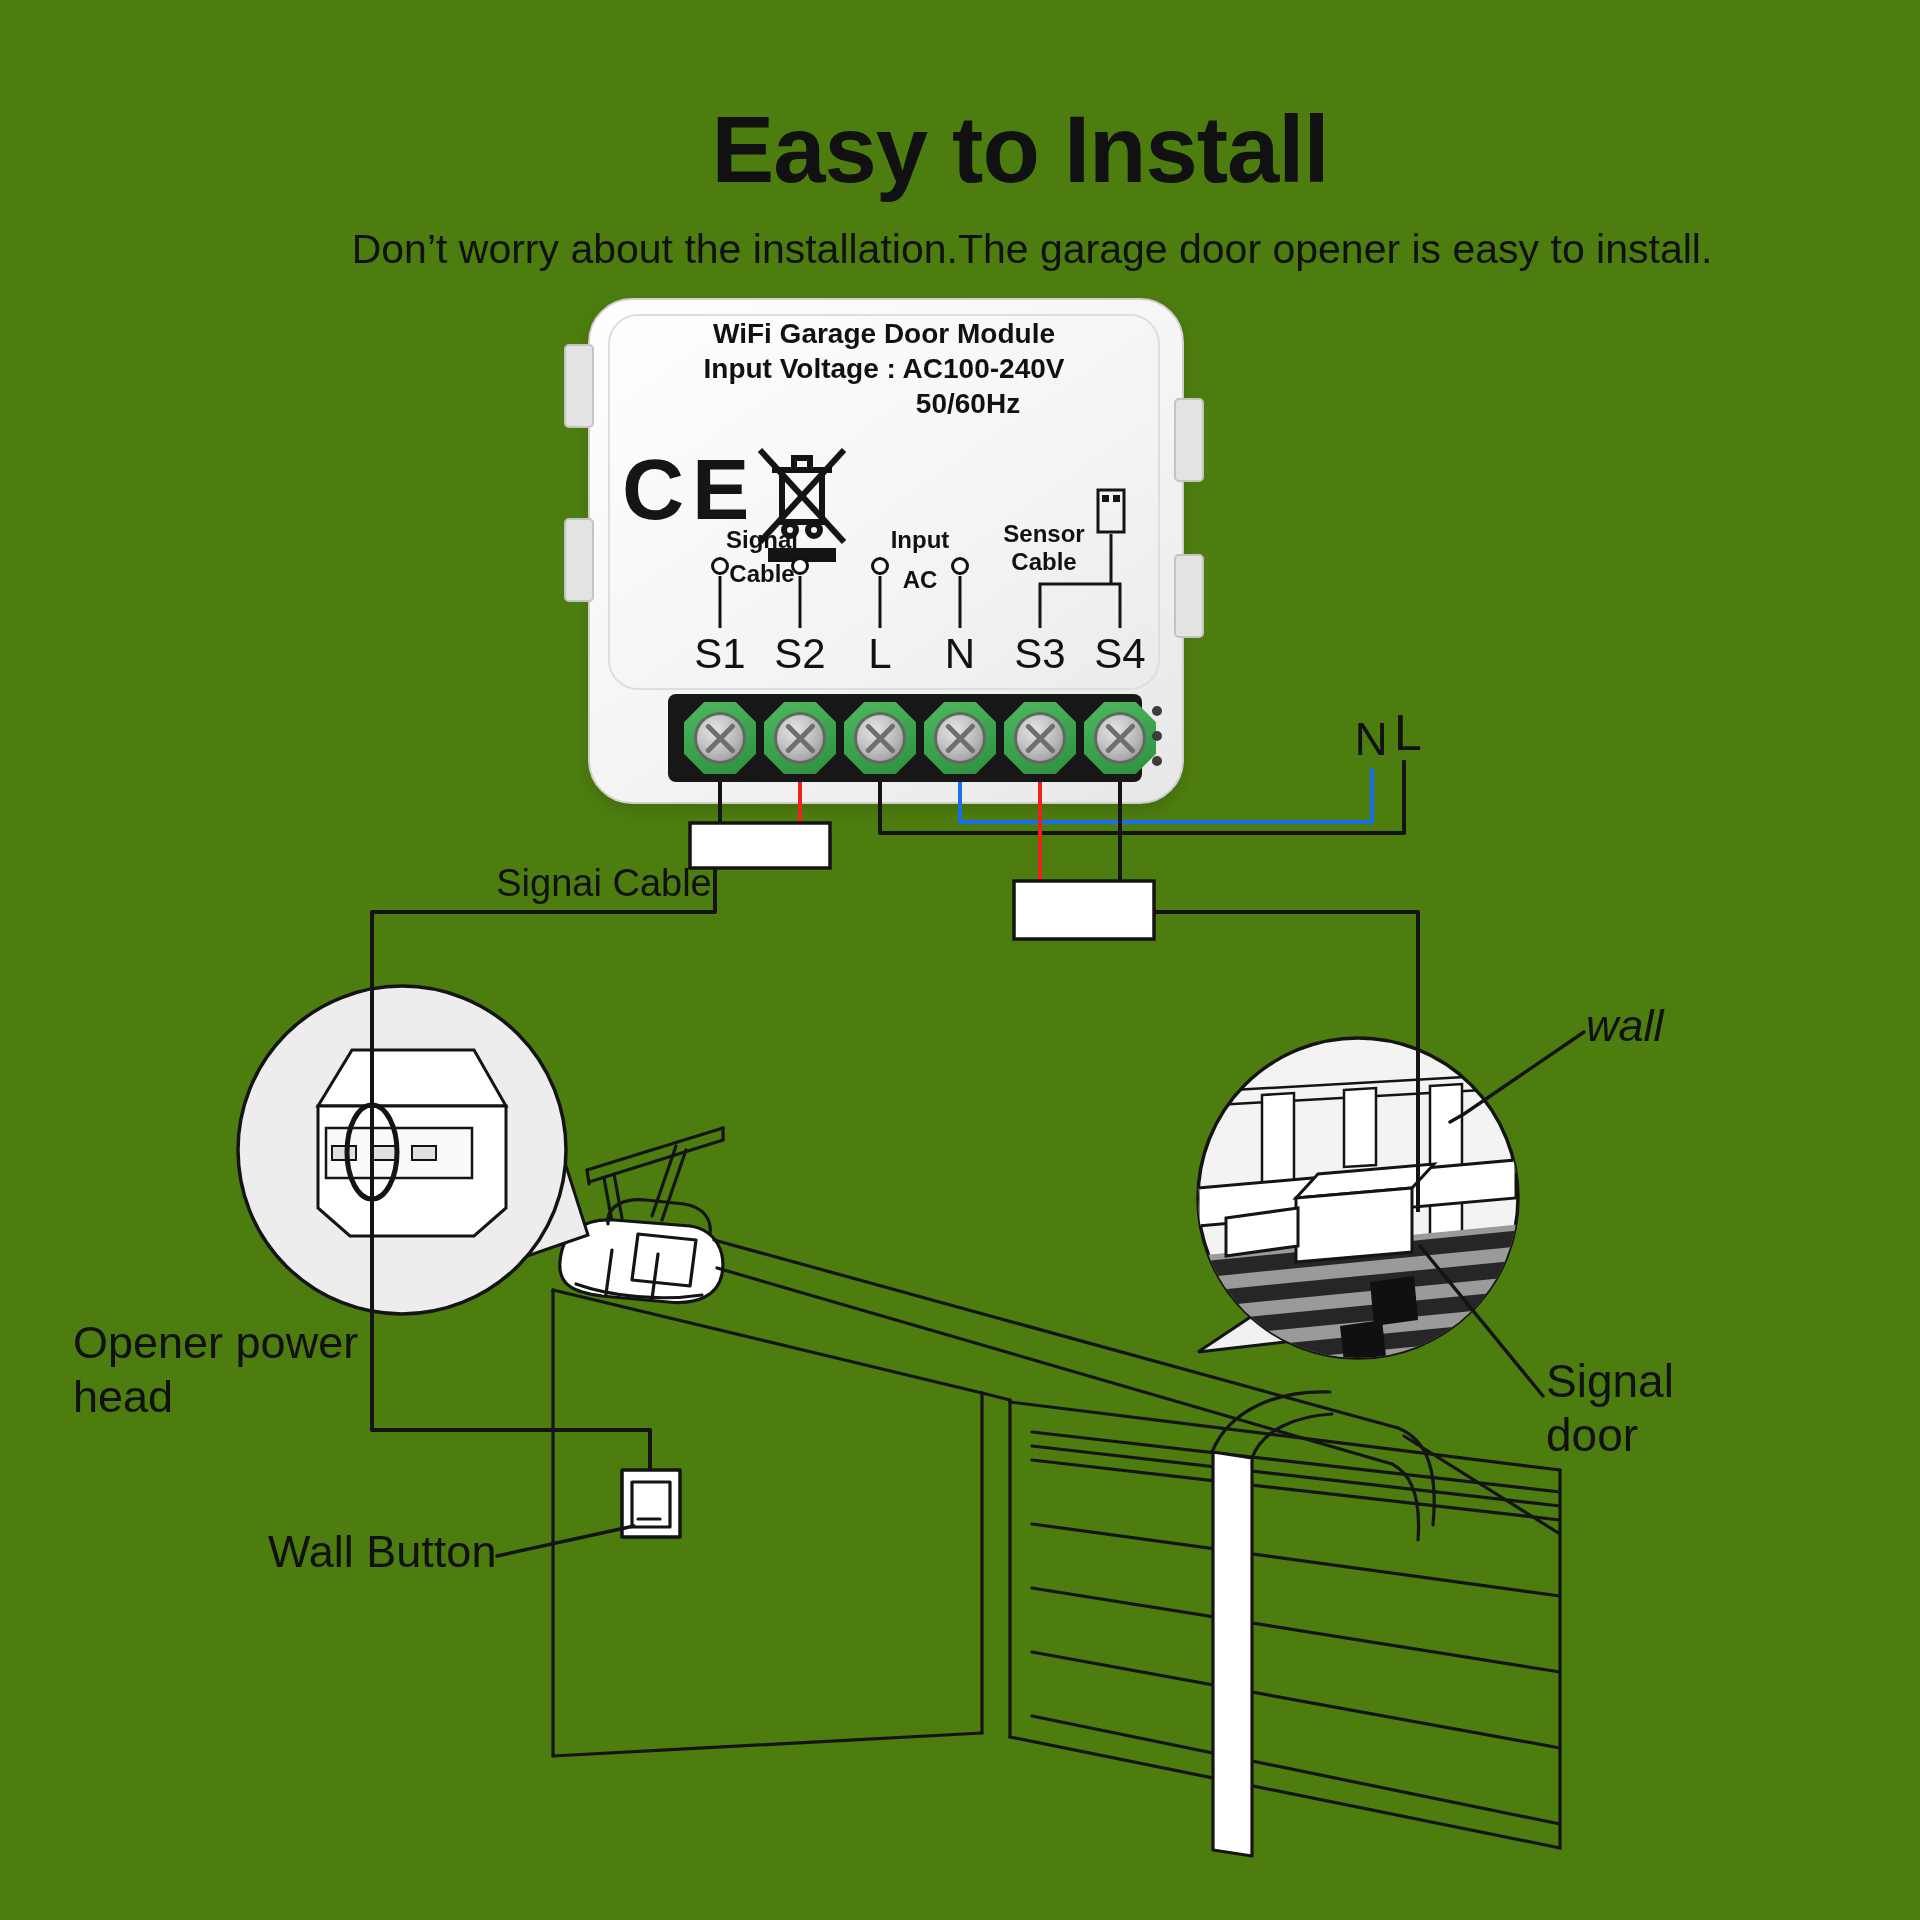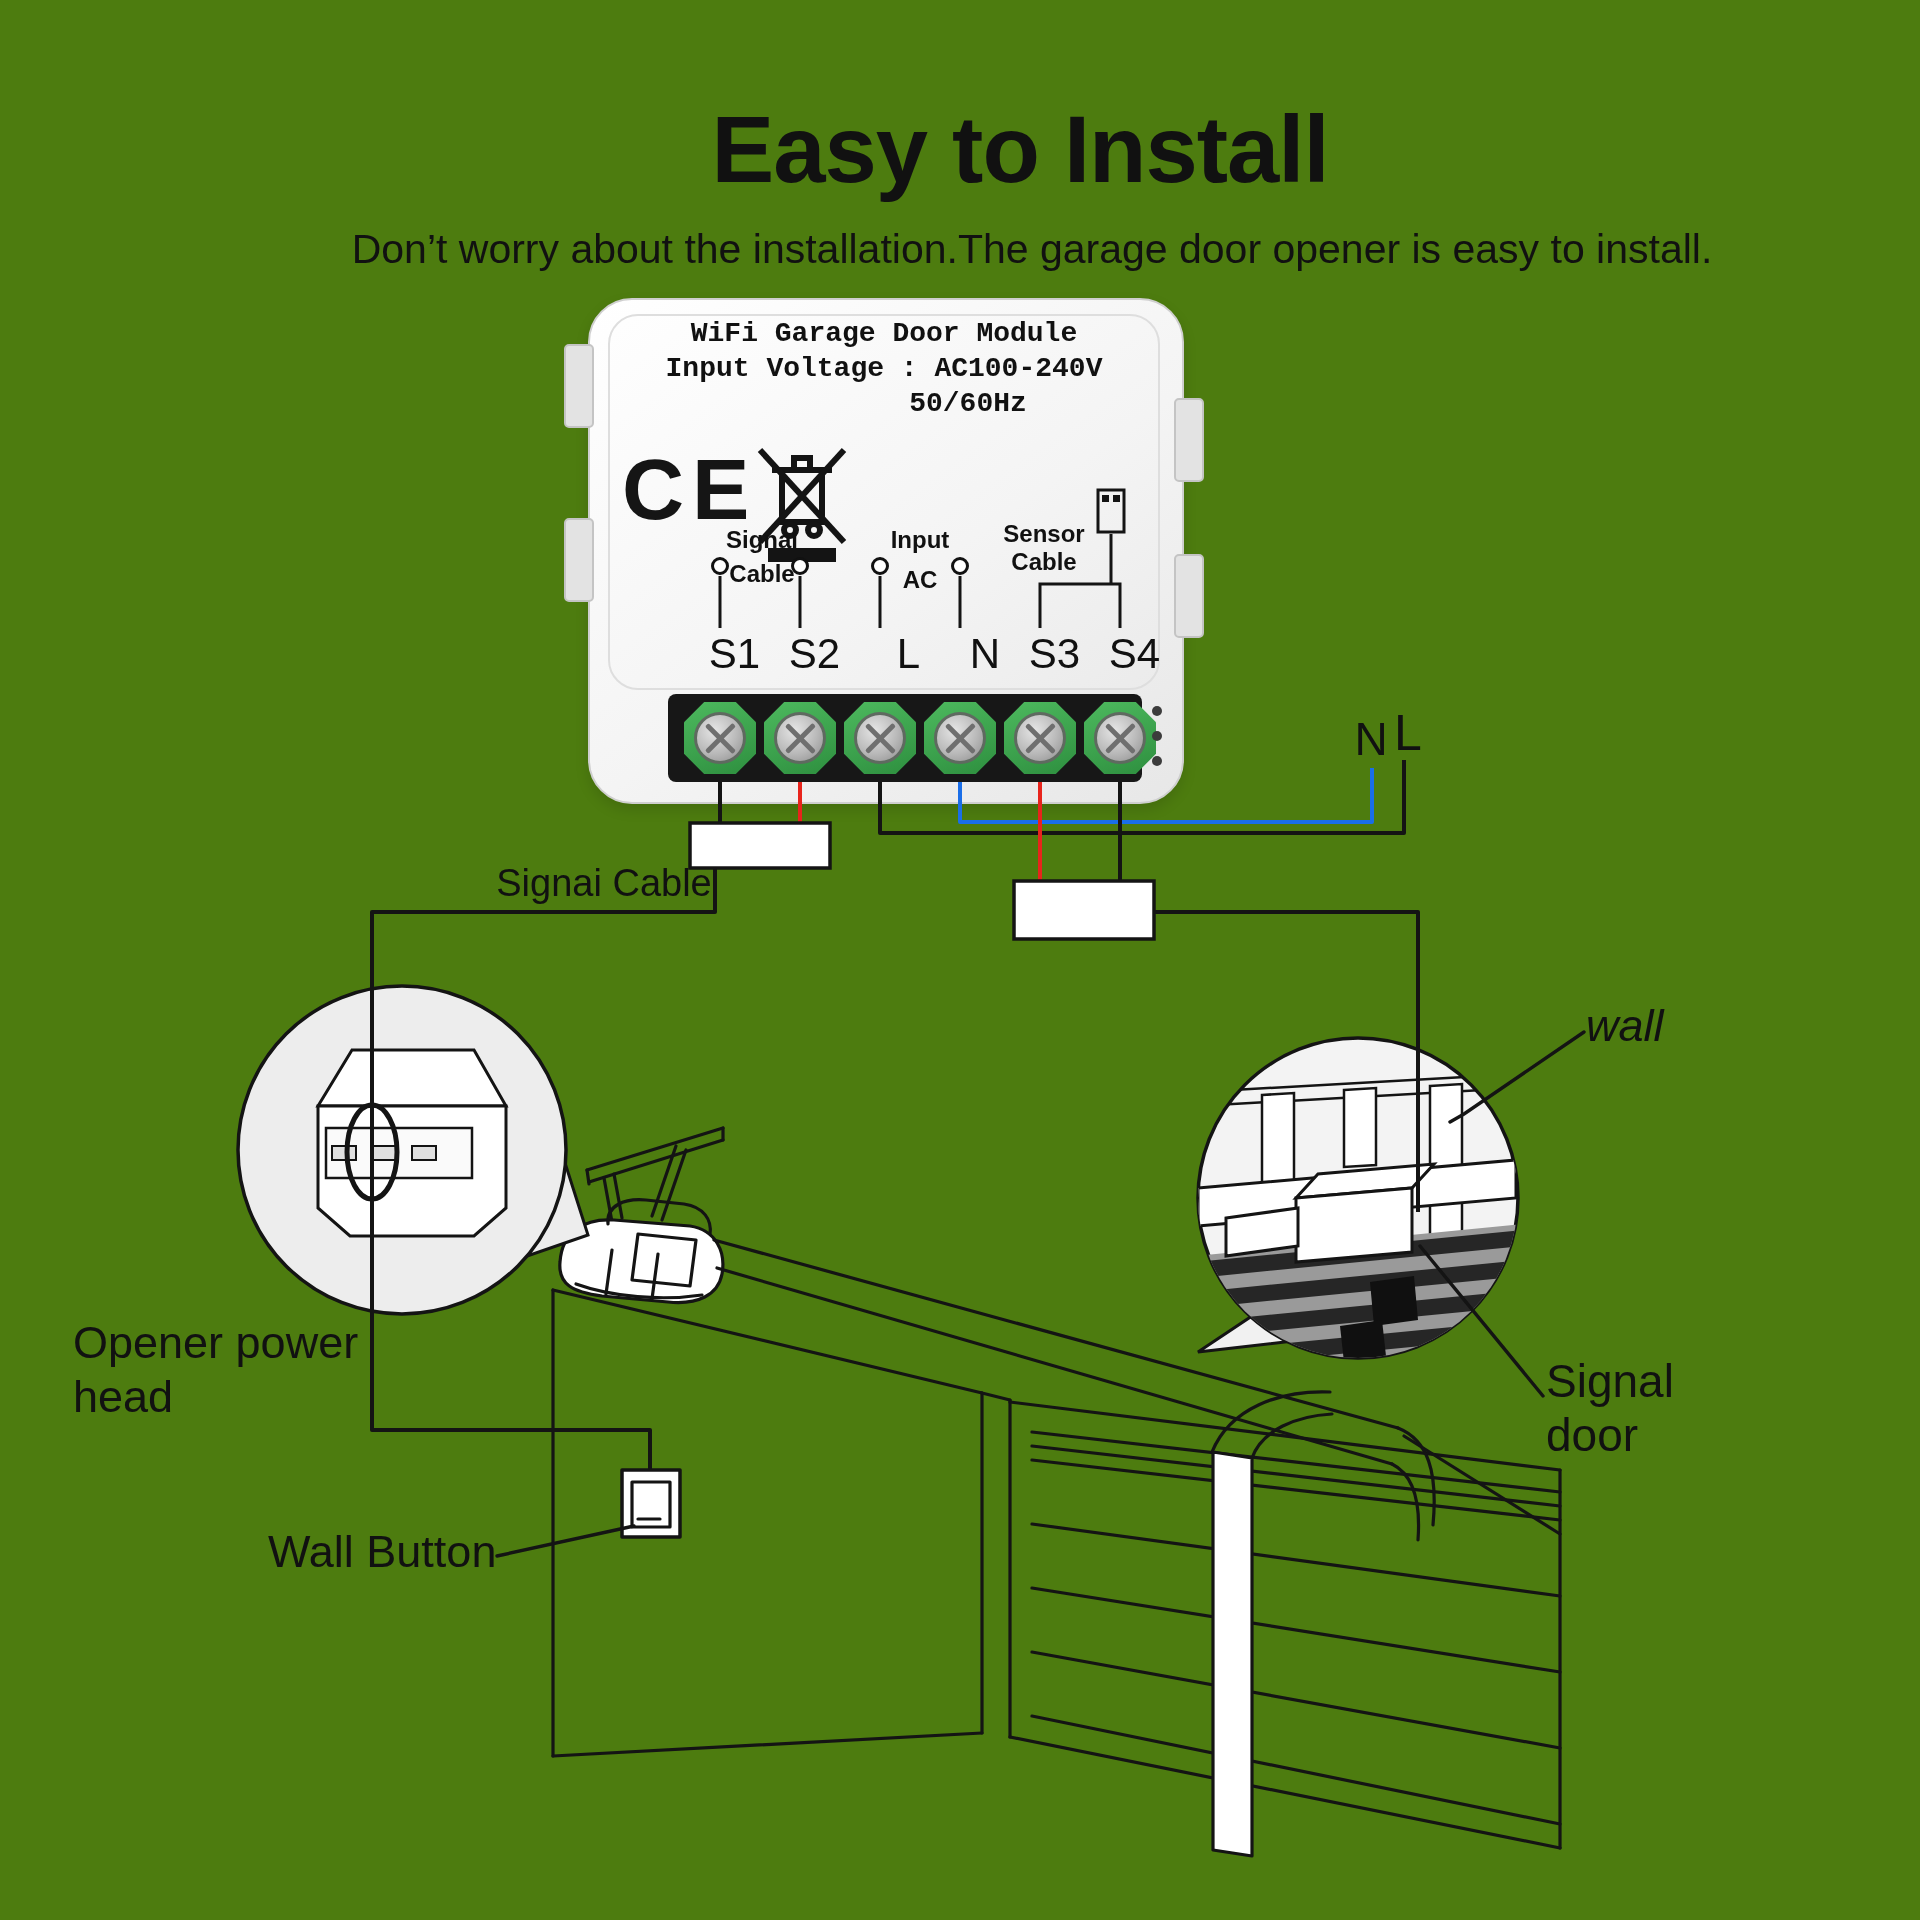--- a/index.html
+++ b/index.html
@@ -13,31 +13,31 @@
   
   .module{left:588px;top:298px;width:592px;height:502px;z-index:1;}
   .mbody{position:absolute;left:0;top:0;width:100%;height:100%;border-radius:44px;
          background:linear-gradient(145deg,#ffffff 0%,#f4f4f4 55%,#e7e7e7 100%);
          border:2px solid #cfcfcf;box-shadow:0 6px 14px rgba(0,0,0,.12);}
   .mface{position:absolute;left:20px;top:16px;width:548px;height:372px;border-radius:30px;
          border:2px solid #dedede;}
   .clip{position:absolute;width:26px;height:80px;background:#e3e3e3;border:2px solid #c4c4c4;border-radius:5px;}
   .clip.l1{left:-24px;top:46px;} .clip.l2{left:-24px;top:220px;}
   .clip.r1{right:-24px;top:100px;} .clip.r2{right:-24px;top:256px;}
-  .mline{position:absolute;width:100%;text-align:center;font-weight:bold;font-family:Liberation Mono, monospace;}
+  .mline{position:absolute;width:100%;text-align:center;font-weight:bold;}
   .ml1{top:20px;font-size:28px;}
   .ml2{top:55px;font-size:28px;}
   .ml3{top:90px;left:200px;width:360px;font-size:28px;}
   .cemark{position:absolute;left:34px;top:142px;font-size:86px;font-weight:bold;letter-spacing:8px;color:#151515;}
   .legend{position:absolute;font-weight:bold;font-size:24px;text-align:center;}
   .lg-signal1{left:104px;top:228px;width:140px;} .lg-signal2{left:104px;top:262px;width:140px;}
   .lg-input1{left:262px;top:228px;width:140px;}  .lg-input2{left:262px;top:268px;width:140px;}
   .lg-sensor1{left:386px;top:222px;width:140px;} .lg-sensor2{left:386px;top:250px;width:140px;}
   .hole{position:absolute;width:12px;height:12px;border:3px solid #111;border-radius:50%;background:#fff;}
-  .tlabel{position:absolute;top:332px;width:80px;text-align:right;font-size:42px;font-weight:500;}
+  .tlabel{position:absolute;top:332px;width:80px;text-align:center;font-size:42px;font-weight:500;}
   .strip{position:absolute;left:80px;top:396px;width:474px;height:88px;background:#171717;border-radius:8px;}
   .tblock{position:absolute;top:8px;width:72px;height:72px;
           background:linear-gradient(160deg,#4db95e,#2e8f3f);
           clip-path:polygon(28% 0,72% 0,100% 28%,100% 72%,72% 100%,28% 100%,0 72%,0 28%);}
   .screw{position:absolute;left:10px;top:10px;width:52px;height:52px;border-radius:50%;
          background:radial-gradient(circle at 38% 34%,#e6e6e6,#b9b9b9 55%,#8b8b8b);
          border:3px solid #5f6a60;box-sizing:border-box;}
   .screw::before,.screw::after{content:"";position:absolute;left:8%;top:50%;width:84%;height:5px;
          margin-top:-2.5px;background:#6f6f6f;border-radius:2px;}
   .screw::before{transform:rotate(45deg);} .screw::after{transform:rotate(-45deg);}

